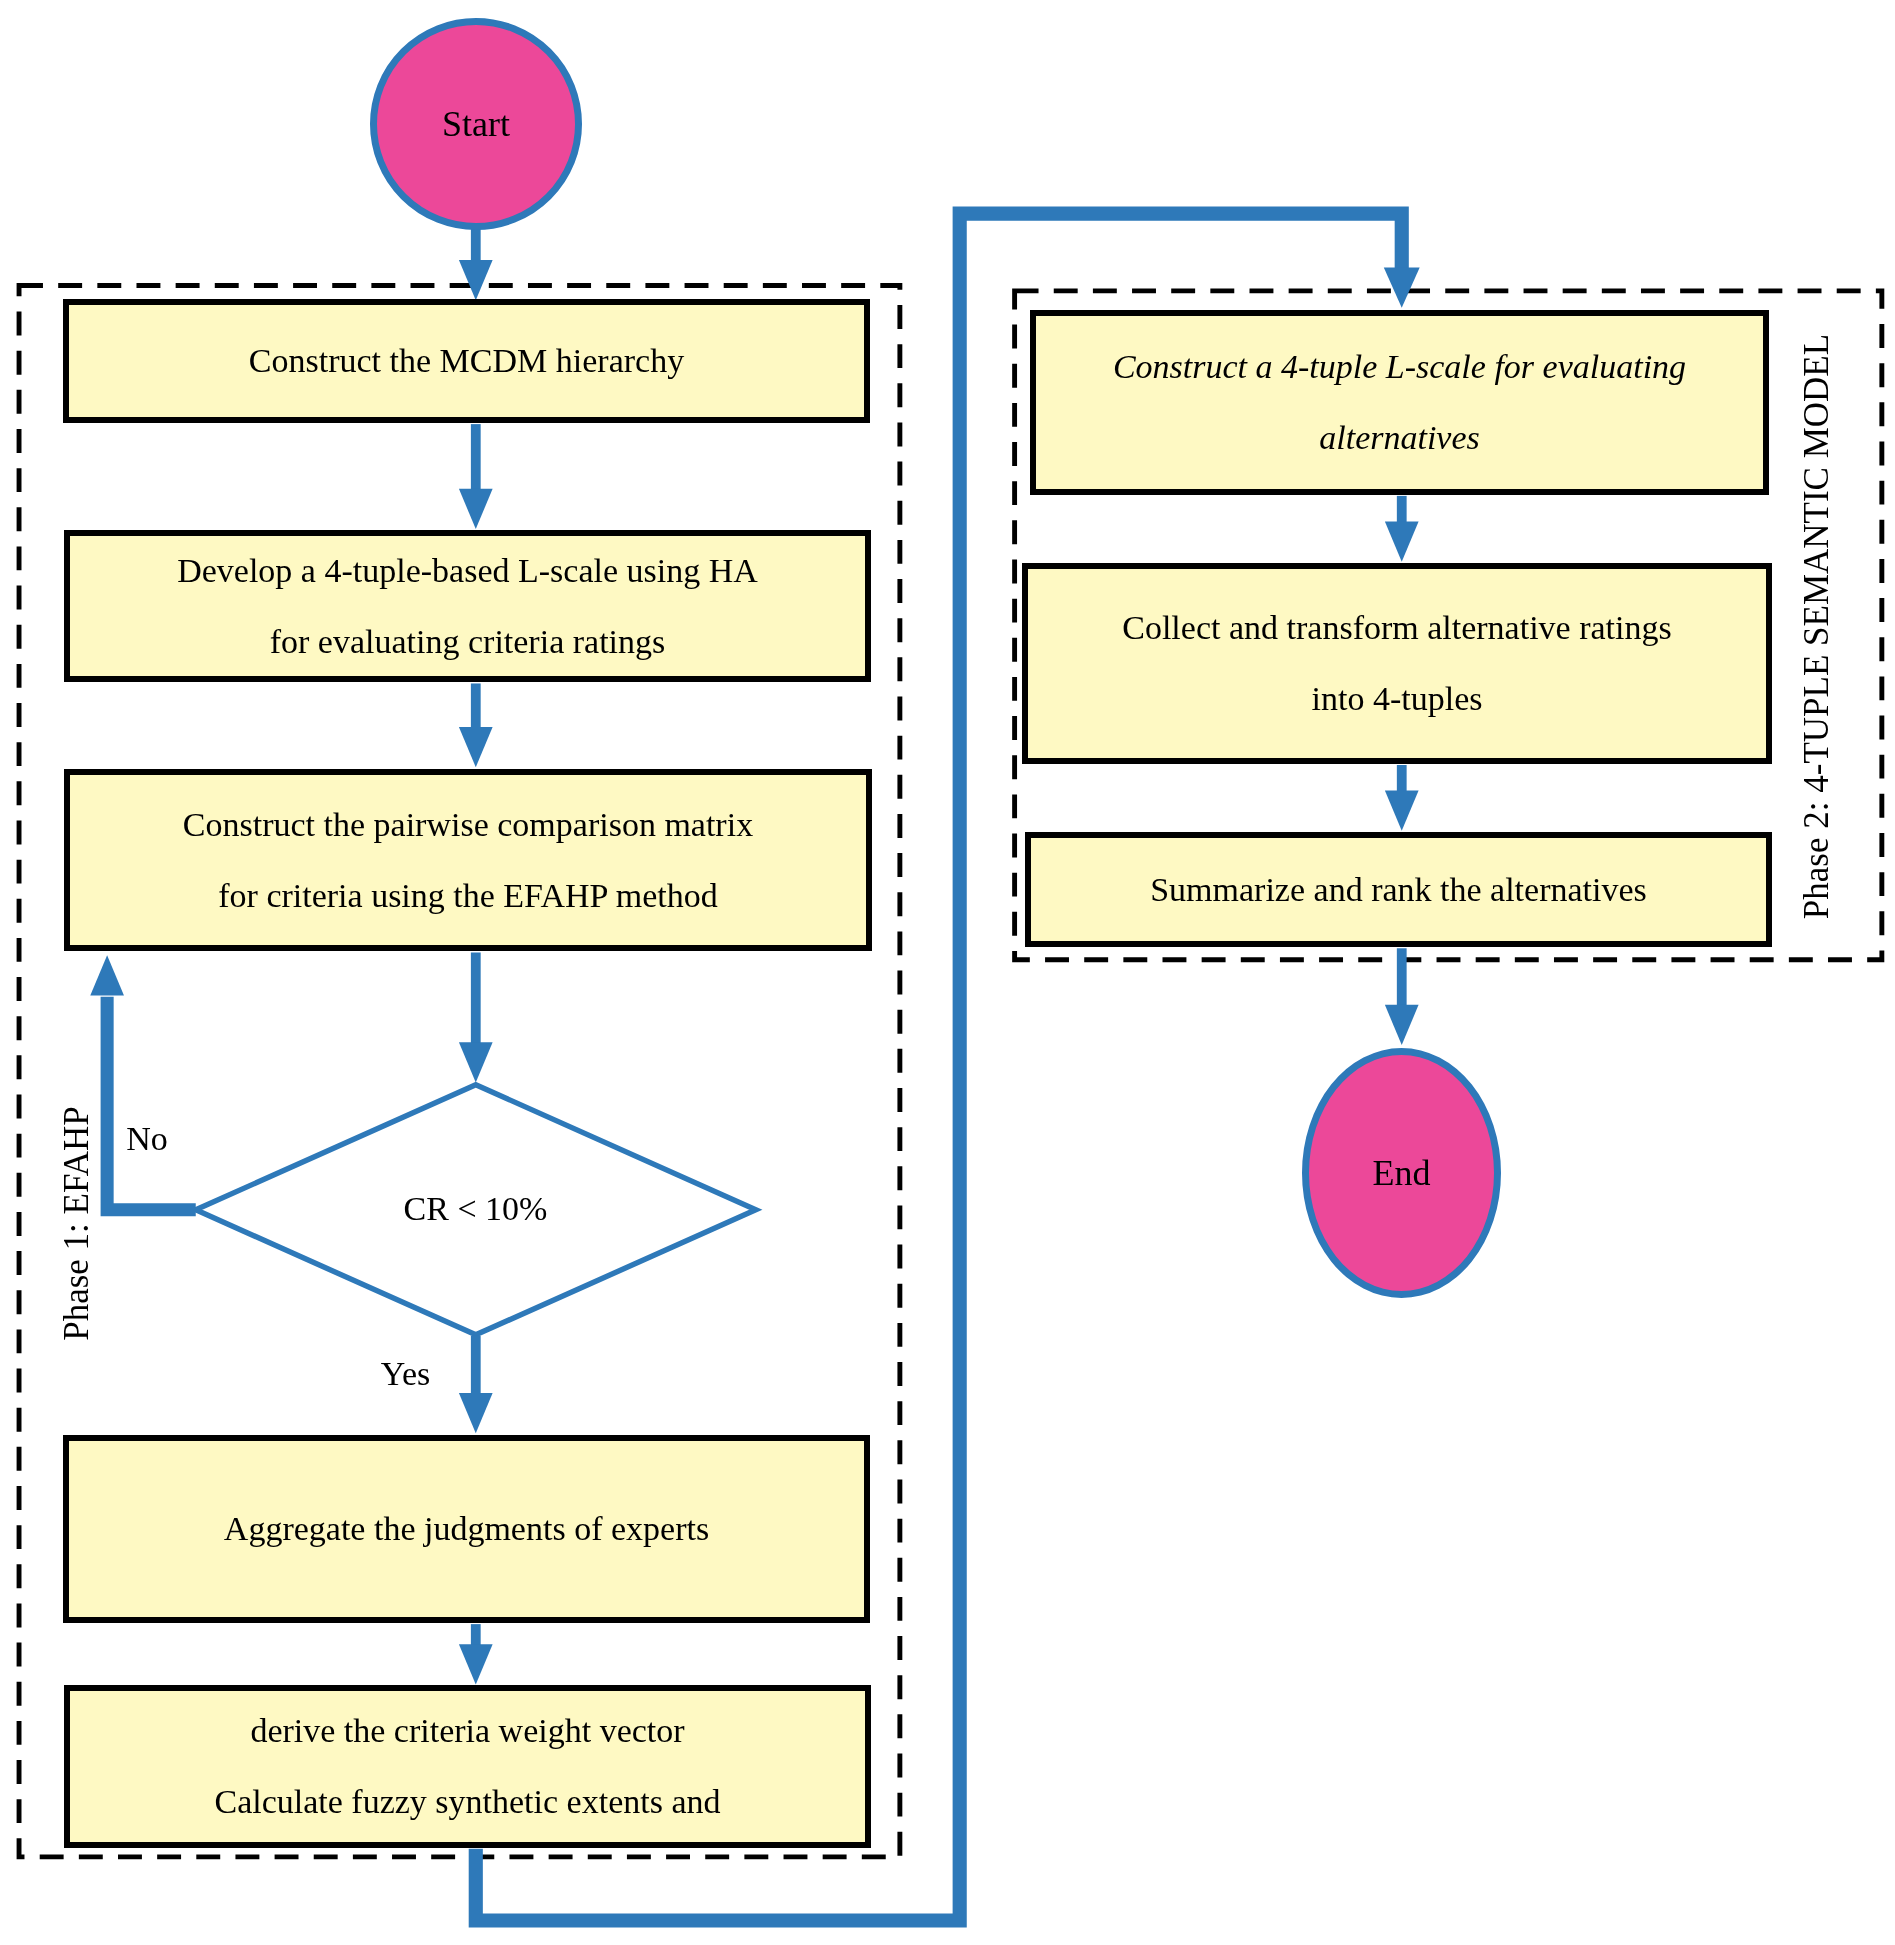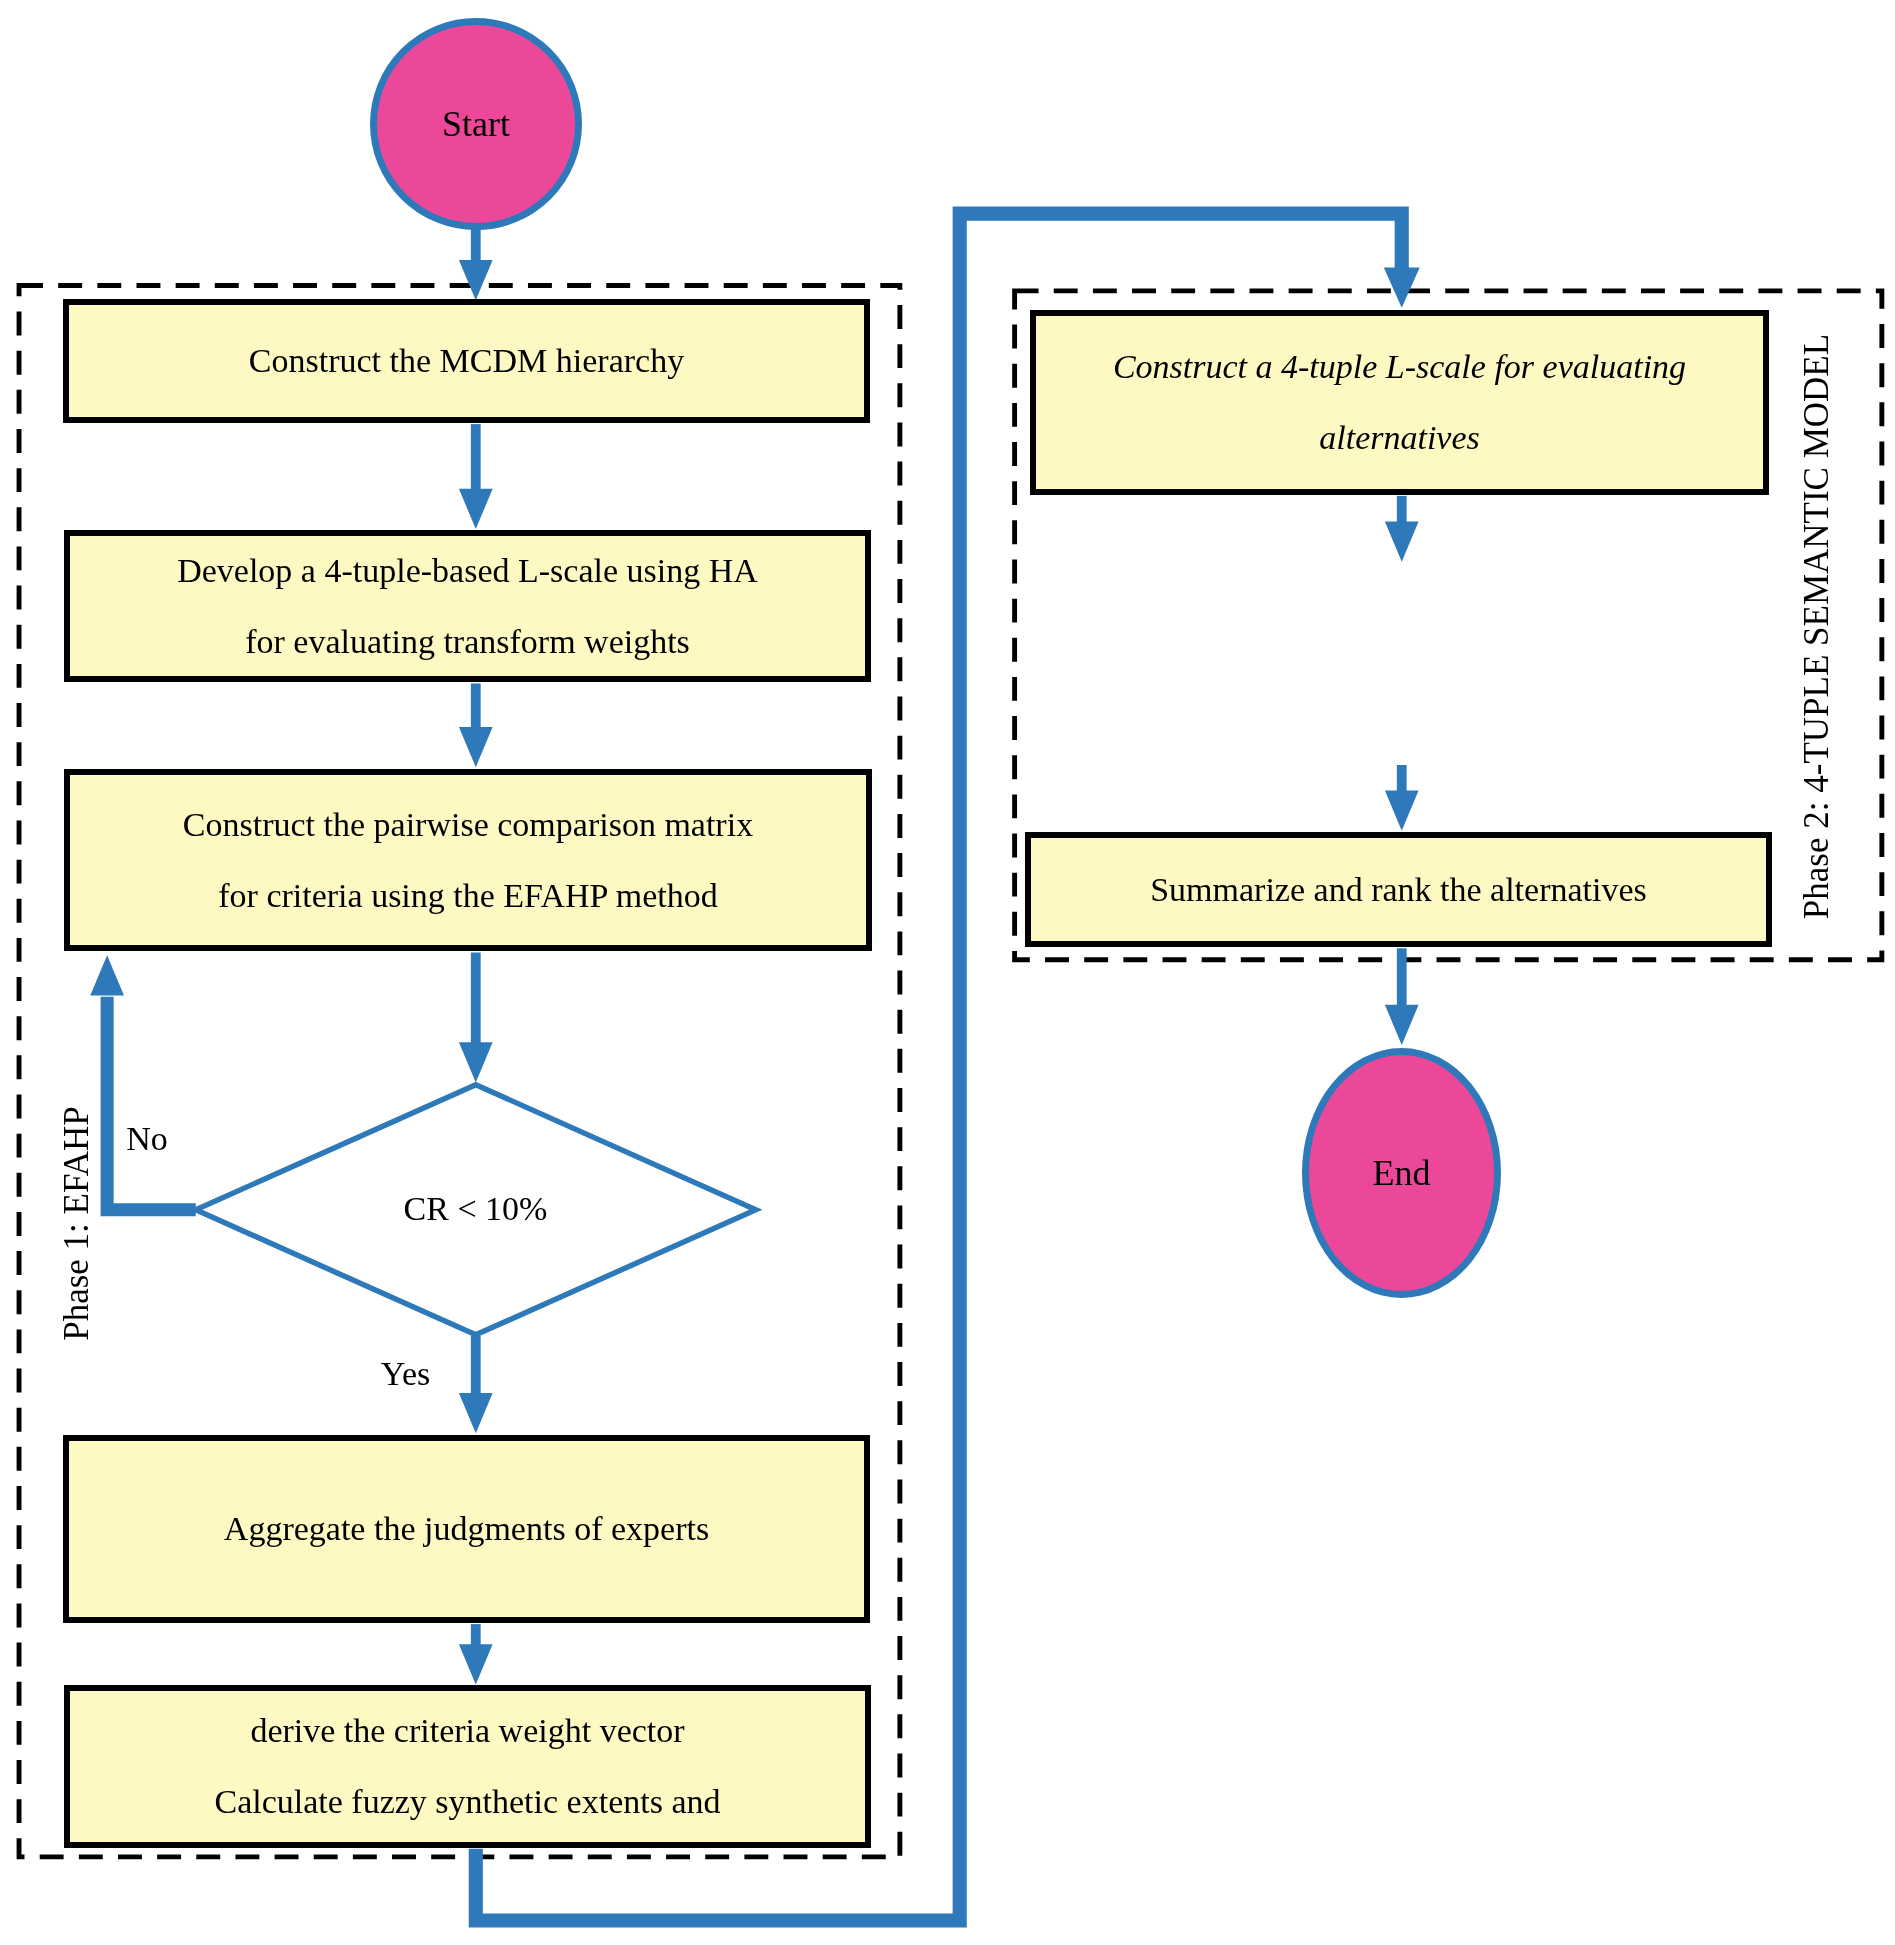--- a/index.html
+++ b/index.html
@@ -128,21 +128,21 @@
   <div class="terminal" style="left:1302px; top:1048px; width:199px; height:250px;">
     <span>End</span>
   </div>
 
   <div class="box" style="left:63px; top:299px; width:807px; height:124px;">
     <div>Construct the MCDM hierarchy</div>
   </div>
 
   <div class="box" style="left:64px; top:530px; width:807px; height:152px;">
     <div>Develop a 4-tuple-based L-scale using HA</div>
-    <div>for evaluating transform weights</div>
+    <div>for evaluating criteria ratings</div>
   </div>
 
   <div class="box" style="left:64px; top:769px; width:808px; height:182px;">
     <div>Construct the pairwise comparison matrix</div>
     <div>for criteria using the EFAHP method</div>
   </div>
 
   <div class="box" style="left:63px; top:1435px; width:807px; height:188px;">
     <div>Aggregate the judgments of experts</div>
   </div>
@@ -154,20 +154,24 @@
 
   <div class="float-label" style="left:367px; top:1182px; width:217px; height:54px;">CR &lt; 10%</div>
   <div class="float-label" style="left:106px; top:1068px; width:82px; height:54px;margin-top:44px;">No</div>
   <div class="float-label" style="left:351px; top:1347px; width:109px; height:54px;">Yes</div>
 
   <div class="box" style="left:1030px; top:310px; width:739px; height:185px;font-style:italic;">
     <div>Construct a 4-tuple L-scale for evaluating</div>
     <div>alternatives</div>
   </div>
 
+  <div class="box" style="left:1022px; top:563px; width:750px; height:201px;">
+    <div>Collect and transform alternative ratings</div>
+    <div>into 4-tuples</div>
+  </div>
 
   <div class="box" style="left:1025px; top:832px; width:747px; height:115px;">
     <div>Summarize and rank the alternatives</div>
   </div>
 
   <div class="vlabel" style="left:-87px; top:1199px; width:326px; height:49px;">Phase 1: EFAHP</div>
   <div class="vlabel" style="left:1477px; top:602px; width:679px; height:49px;">Phase 2: 4-TUPLE SEMANTIC MODEL</div>
 
 </div>
 

